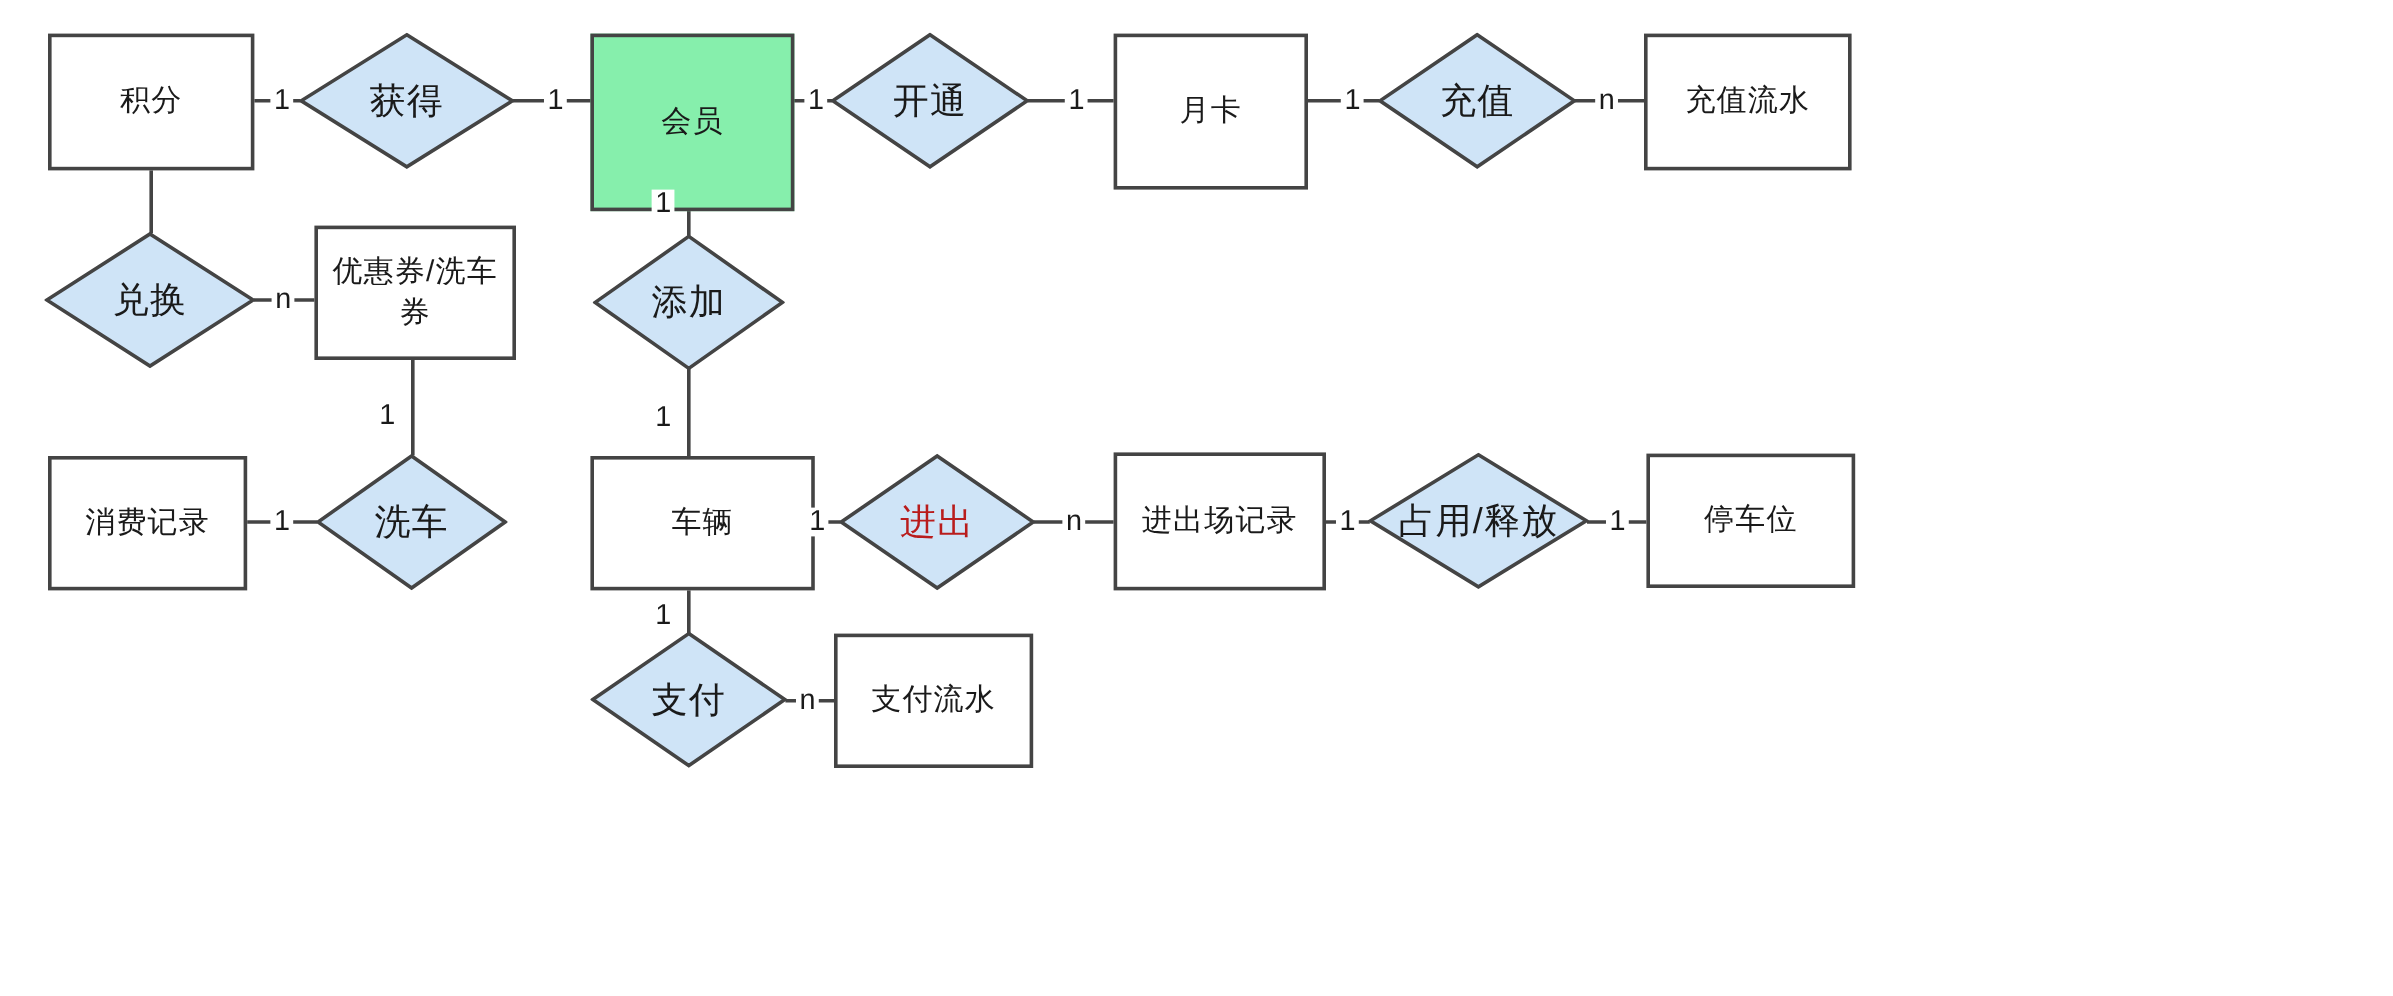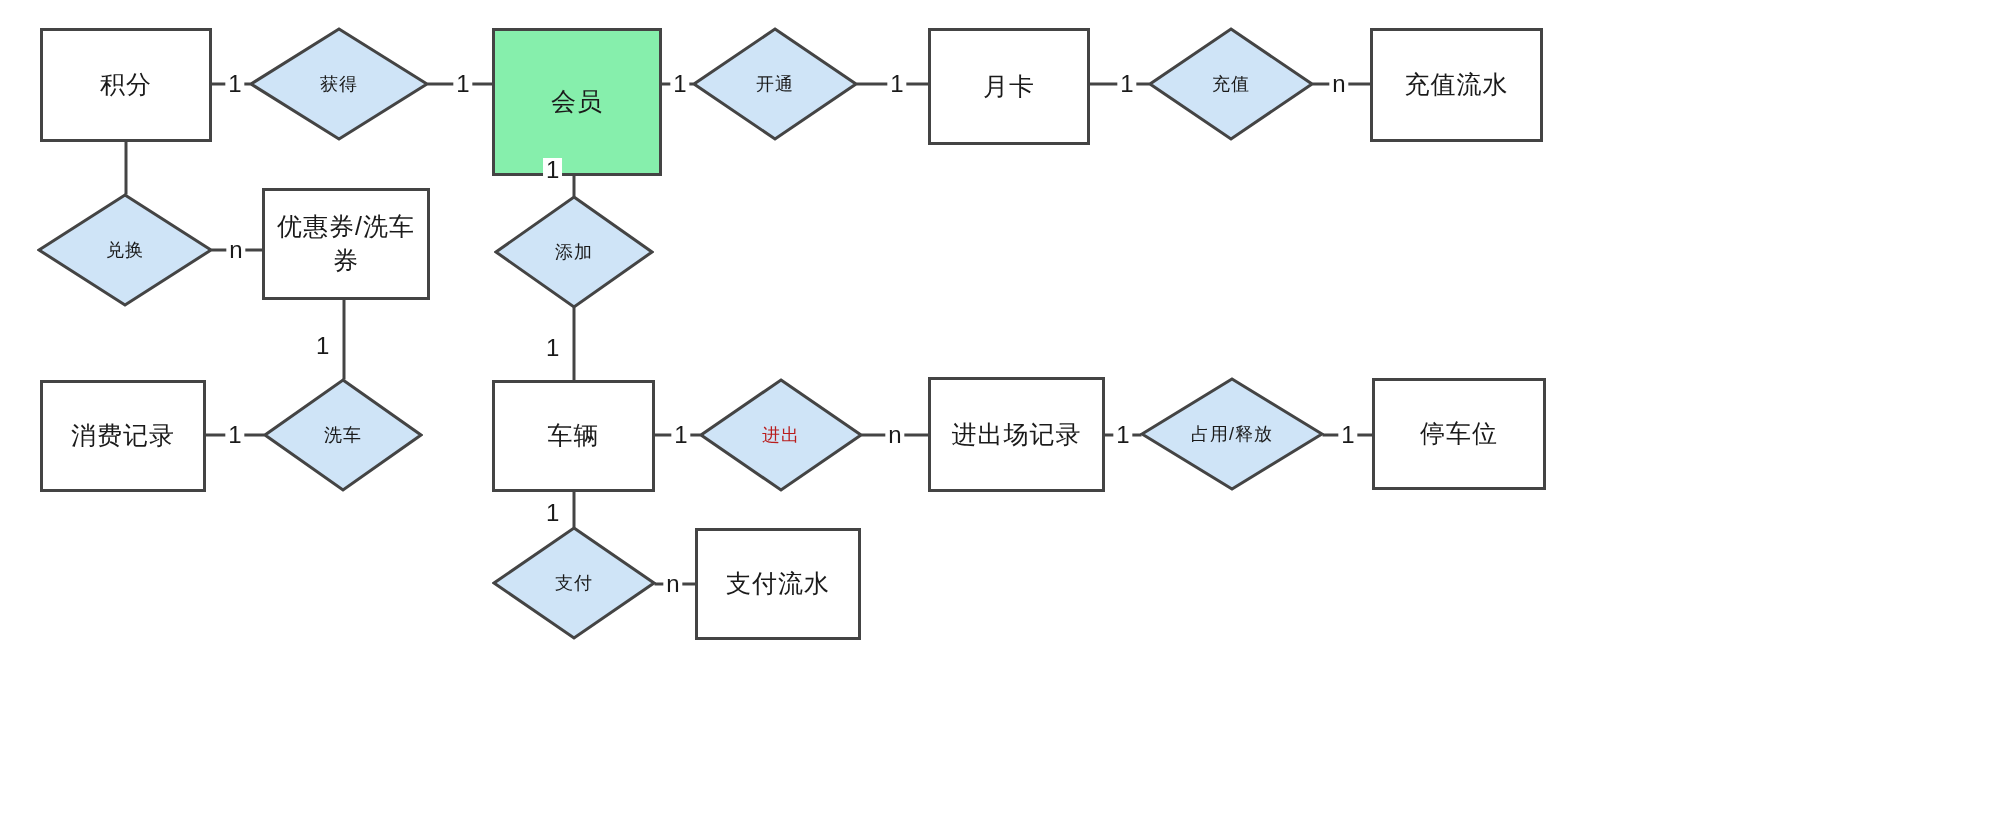--- a/index.html
+++ b/index.html
@@ -48,21 +48,21 @@
   .rel .dia-shape {
     position: absolute;
     left: 0; top: 0;
     width: 100%;
     height: 100%;
   }
   .rel .dia-label {
     position: relative;
     z-index: 2;
     color: #1a1a1a;
-    font-size: 18px;
+    font-size: 30px;
     letter-spacing: 1px;
     text-align: center;
     white-space: nowrap;
   }
   .card {
     position: absolute;
     color: #1a1a1a;
     font-size: 24px;
     background: #ffffff;
     padding: 0 3px;
@@ -94,33 +94,33 @@
       <line x1="574" y1="492" x2="574" y2="526" stroke="#444444" stroke-width="3" stroke-linecap="square"></line>
       <line x1="656" y1="584" x2="695" y2="584" stroke="#444444" stroke-width="3" stroke-linecap="square"></line>
     </svg>
   <div id="nodes-layer">
       <div class="entity" style="left: 40px; top: 28px; width: 172px; height: 114px; border-color: rgb(68, 68, 68); background: rgb(255, 255, 255); color: rgb(26, 26, 26);">
         <span style="padding: 0px 6px;">积分</span>
       </div>
       <div class="entity" style="left: 492px; top: 28px; width: 170px; height: 148px; border-color: rgb(68, 68, 68); background: #86efac; color: rgb(26, 26, 26);">
         <span style="padding: 0px 6px;">会员</span>
       </div>
-      <div class="entity" style="left: 928px; top: 28px; width: 162px; height: 117px; border-color: rgb(68, 68, 68); background: rgb(255, 255, 255); color: rgb(26, 26, 26); align-items: center;">
+      <div class="entity" style="left: 928px; top: 28px; width: 162px; height: 130px; border-color: rgb(68, 68, 68); background: rgb(255, 255, 255); color: rgb(26, 26, 26); align-items: center;">
         <span style="padding: 0px 6px;">月卡</span>
       </div>
       <div class="entity" style="left: 1370px; top: 28px; width: 173px; height: 114px; border-color: rgb(68, 68, 68); background: rgb(255, 255, 255); color: rgb(26, 26, 26);">
         <span style="padding: 0px 6px;">充值流水</span>
       </div>
       <div class="entity" style="left: 262px; top: 188px; width: 168px; height: 112px; border-color: rgb(68, 68, 68); background: rgb(255, 255, 255); color: rgb(26, 26, 26); justify-content: flex-end;">
         <span style="padding: 0px 6px;">优惠券/洗车券</span>
       </div>
       <div class="entity" style="left: 40px; top: 380px; width: 166px; height: 112px; border-color: rgb(68, 68, 68); background: rgb(255, 255, 255); color: rgb(26, 26, 26);">
         <span style="padding: 0px 6px;">消费记录</span>
       </div>
-      <div class="entity" style="left: 492px; top: 380px; width: 163px; height: 112px; border-color: rgb(68, 68, 68); background: rgb(255, 255, 255); color: rgb(26, 26, 26);">
+      <div class="entity" style="left: 492px; top: 380px; width: 187px; height: 112px; border-color: rgb(68, 68, 68); background: rgb(255, 255, 255); color: rgb(26, 26, 26);">
         <span style="padding: 0px 6px;">车辆</span>
       </div>
       <div class="entity" style="left: 928px; top: 377px; width: 177px; height: 115px; border-color: rgb(68, 68, 68); background: rgb(255, 255, 255); color: rgb(26, 26, 26);">
         <span style="padding: 0px 6px;">进出场记录</span>
       </div>
       <div class="entity" style="left: 1372px; top: 378px; width: 174px; height: 112px; border-color: rgb(68, 68, 68); background: rgb(255, 255, 255); color: rgb(26, 26, 26); align-items: center;">
         <span style="padding: 0px 6px;">停车位</span>
       </div>
       <div class="entity" style="left: 695px; top: 528px; width: 166px; height: 112px; border-color: rgb(68, 68, 68); background: rgb(255, 255, 255); color: rgb(26, 26, 26);">
         <span style="padding: 0px 6px;">支付流水</span>

